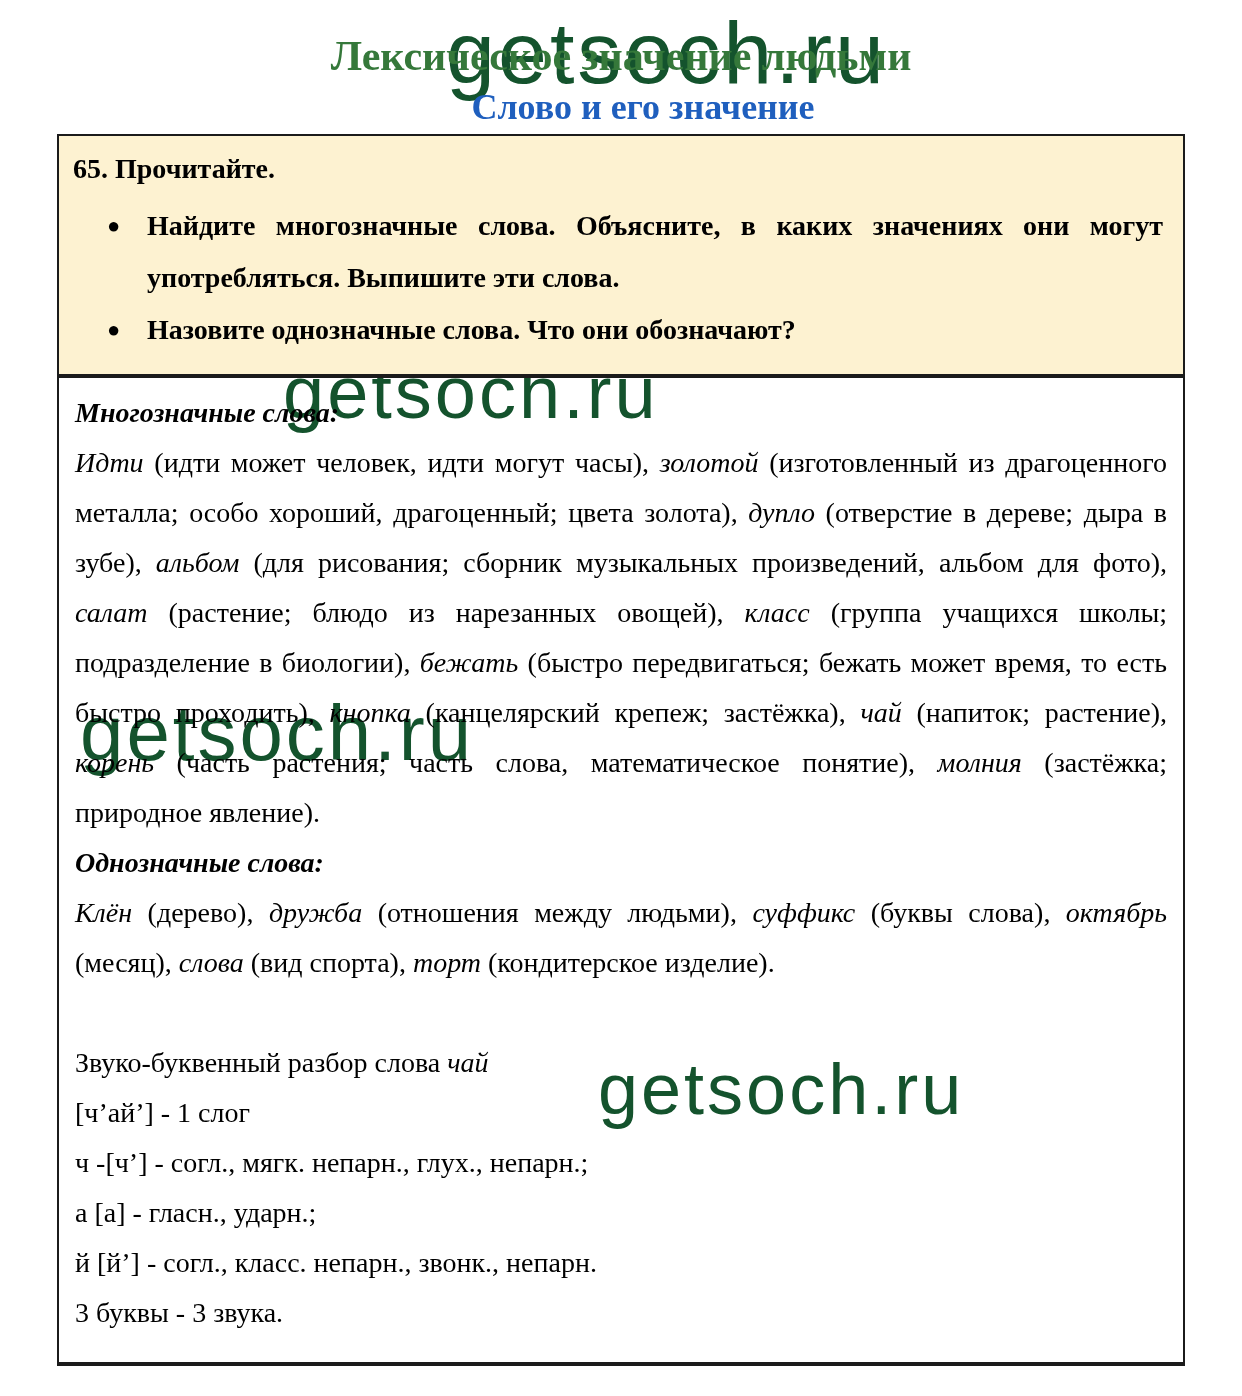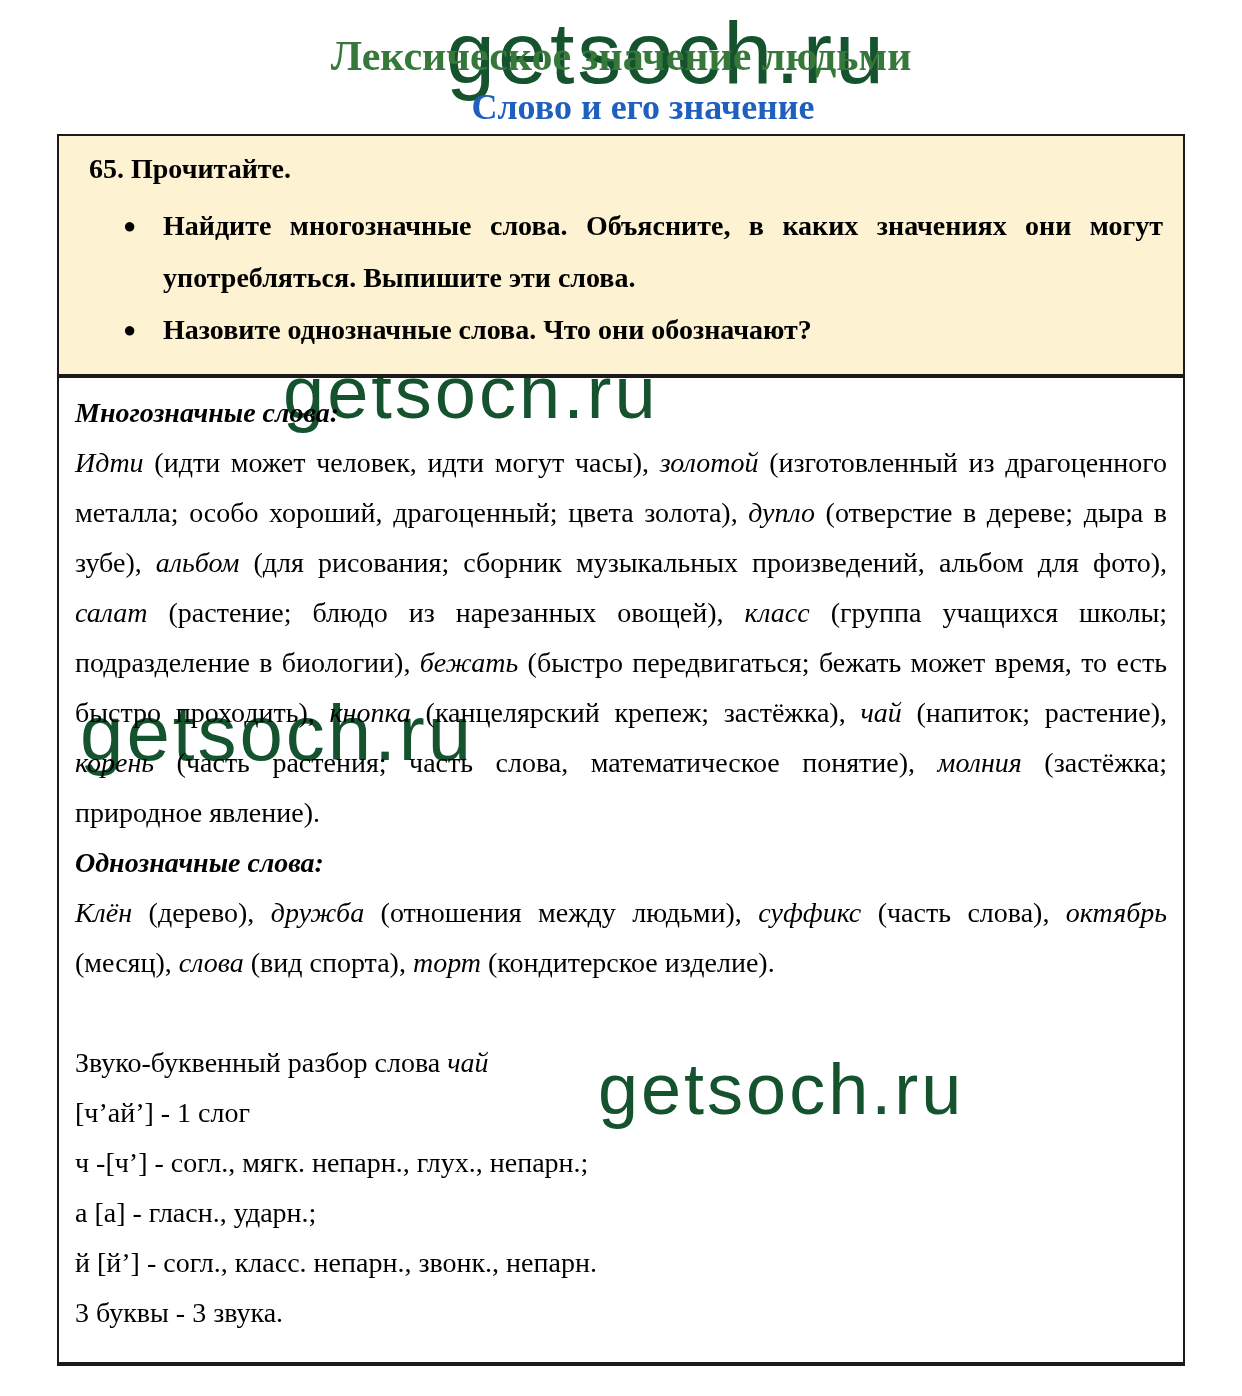--- a/index.html
+++ b/index.html
@@ -44,21 +44,21 @@
     color: #1f5fbe;
     line-height: 1.0;
     padding-left: 44px;
   }
 
   .task-box {
     margin: 9px 57px 0 57px;
     box-sizing: border-box;
     background: #fdf2d1;
     border: 2px solid #1b1b1b;
-    padding: 14px 20px 18px 30px;
+    padding: 14px 20px 18px 14px;
     font-size: 28px;
     font-weight: bold;
   }
   .task-number { line-height: 1.35; }
   .task-bullets { margin-top: 12px; }
   .task-bullet {
     position: relative;
     padding-left: 74px;
     line-height: 52px;
     text-align: justify;
@@ -111,21 +111,21 @@
         <span class="bullet-glyph">●</span>
         <span>Назовите однозначные слова. Что они обозначают?</span>
       </div>
     </div>
   </div>
 
   <div class="answer-box">
     <p class="hd">Многозначные слова:</p>
     <p class="just"><span class="it">Идти</span><span> (идти может человек, идти могут часы), </span><span class="it">золотой</span><span> (изготовленный из драгоценного металла; особо хороший, драгоценный; цвета золота), </span><span class="it">дупло</span><span> (отверстие в дереве; дыра в зубе), </span><span class="it">альбом</span><span> (для рисования; сборник музыкальных произведений, альбом для фото), </span><span class="it">салат</span><span> (растение; блюдо из нарезанных овощей), </span><span class="it">класс</span><span> (группа учащихся школы; подразделение в биологии), </span><span class="it">бежать</span><span> (быстро передвигаться; бежать может время, то есть быстро проходить), </span><span class="it">кнопка</span><span> (канцелярский крепеж; застёжка), </span><span class="it">чай</span><span> (напиток; растение), </span><span class="it">корень</span><span> (часть растения; часть слова, математическое понятие), </span><span class="it">молния</span><span> (застёжка; природное явление).</span></p>
     <p class="hd">Однозначные слова:</p>
-    <p class="just"><span class="it">Клён</span><span> (дерево), </span><span class="it">дружба</span><span> (отношения между людьми), </span><span class="it">суффикс</span><span> (часть слова), </span><span class="it">октябрь</span><span> (месяц), </span><span class="it">слова</span><span> (вид спорта), </span><span class="it">торт</span><span> (кондитерское изделие).</span></p>
+    <p class="just"><span class="it">Клён</span><span> (дерево), </span><span class="it">дружба</span><span> (отношения между людьми), </span><span class="it">суффикс</span><span> (буквы слова), </span><span class="it">октябрь</span><span> (месяц), </span><span class="it">слова</span><span> (вид спорта), </span><span class="it">торт</span><span> (кондитерское изделие).</span></p>
     <div class="spacer"></div>
     <p><span>Звуко-буквенный разбор слова </span><span class="it">чай</span></p>
     <p>[ч’ай’] - 1 слог</p>
     <p>ч -[ч’] - согл., мягк. непарн., глух., непарн.;</p>
     <p>а [а] - гласн., ударн.;</p>
     <p>й [й’] - согл., класс. непарн., звонк., непарн.</p>
     <p>3 буквы - 3 звука.</p>
   </div>
 
 </div>

